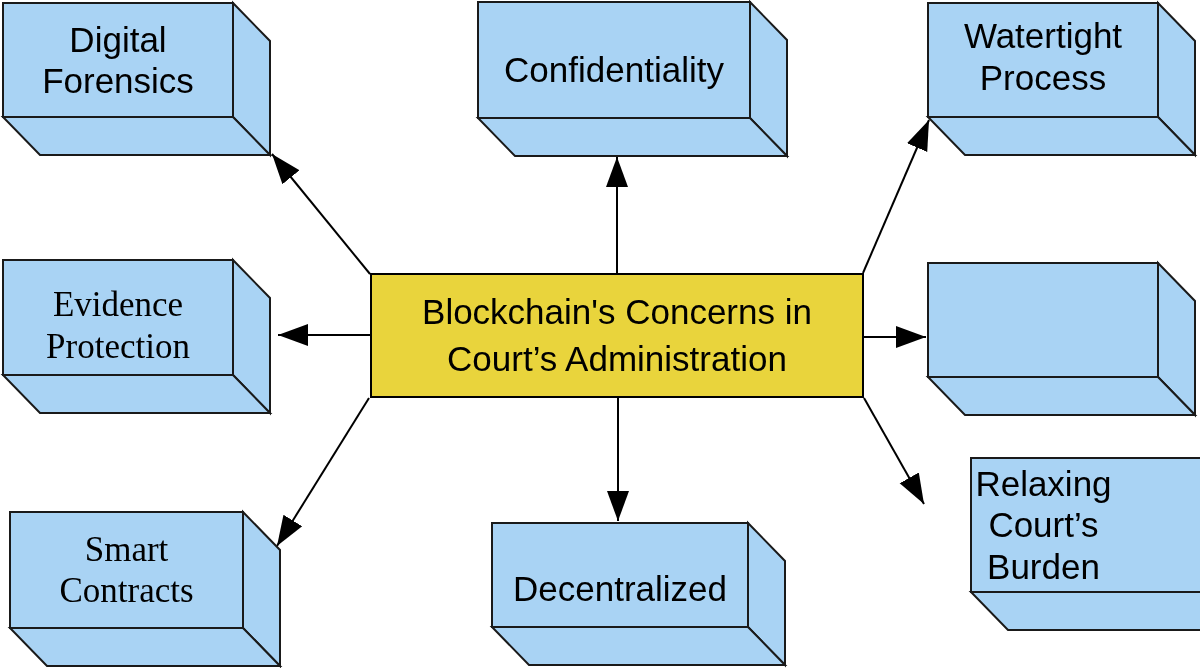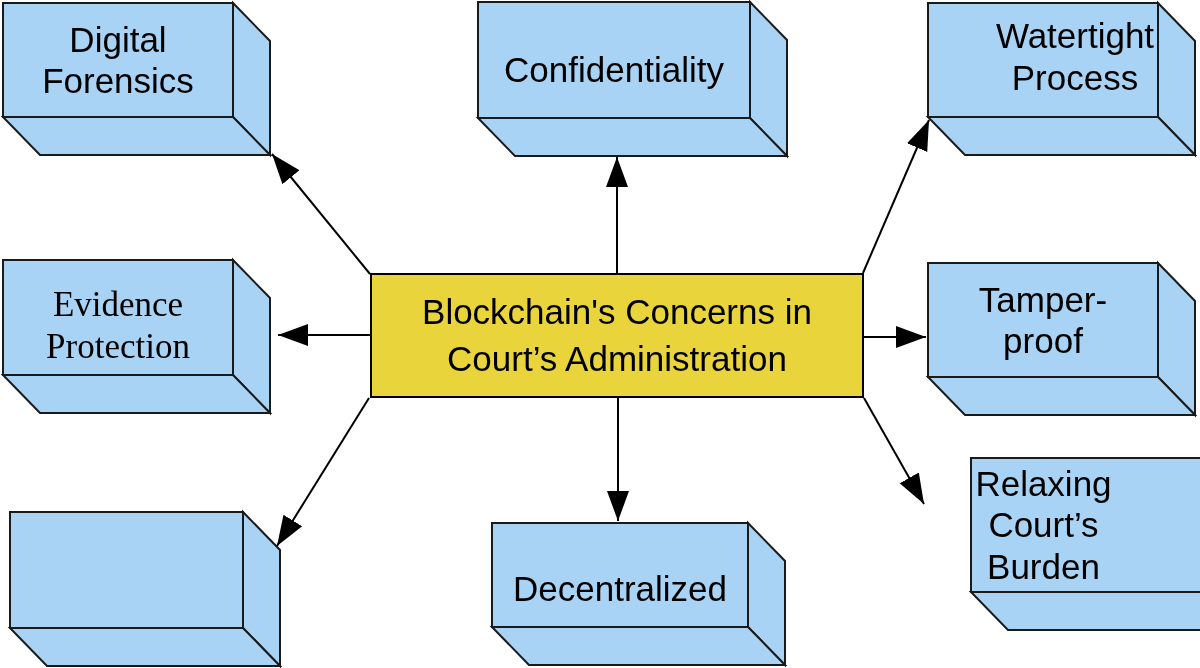--- a/index.html
+++ b/index.html
@@ -71,50 +71,50 @@
     </svg>
     <div class="box-label font-sans" style="width:272px; height:136px;">Confidentiality</div>
   </div>
 
   <div class="box3d" style="left:927px; top:2px;">
     <svg width="270" height="156">
       <polygon class="face" points="231,1 268,39 268,153 231,115"></polygon>
       <polygon class="face" points="1,115 231,115 268,153 38,153"></polygon>
       <rect class="face" x="1" y="1" width="230" height="114"></rect>
     </svg>
-    <div class="box-label font-sans" style="width:230px; height:107px;padding-left:32px;">Watertight
+    <div class="box-label font-sans" style="width:230px; height:107px;">Watertight
 Process</div>
   </div>
 
   <div class="box3d" style="left:2px; top:259px;">
     <svg width="270" height="157">
       <polygon class="face" points="231,1 268,39 268,154 231,116"></polygon>
       <polygon class="face" points="1,116 231,116 268,154 38,154"></polygon>
       <rect class="face" x="1" y="1" width="230" height="115"></rect>
     </svg>
     <div class="box-label font-serif" style="width:230px; height:115px;margin-top:8px;">Evidence
 Protection</div>
   </div>
 
   <div class="box3d" style="left:927px; top:262px;">
     <svg width="270" height="156">
       <polygon class="face" points="231,1 268,39 268,153 231,115"></polygon>
       <polygon class="face" points="1,115 231,115 268,153 38,153"></polygon>
       <rect class="face" x="1" y="1" width="230" height="114"></rect>
     </svg>
-    <div class="box-label font-sans" style="width:230px; height:114px;">Tamper-
-proof</div>
   </div>
 
   <div class="box3d" style="left:9px; top:511px;">
     <svg width="273" height="158">
       <polygon class="face" points="234,1 271,39 271,155 234,117"></polygon>
       <polygon class="face" points="1,117 234,117 271,155 38,155"></polygon>
       <rect class="face" x="1" y="1" width="233" height="116"></rect>
     </svg>
+    <div class="box-label font-serif" style="width:233px; height:116px;">Smart
+Contracts</div>
   </div>
 
   <div class="box3d" style="left:491px; top:522px;">
     <svg width="296" height="146">
       <polygon class="face" points="257,1 294,39 294,143 257,105"></polygon>
       <polygon class="face" points="1,105 257,105 294,143 38,143"></polygon>
       <rect class="face" x="1" y="1" width="256" height="104"></rect>
     </svg>
     <div class="box-label font-sans" style="width:256px; height:132px;">Decentralized</div>
   </div>

